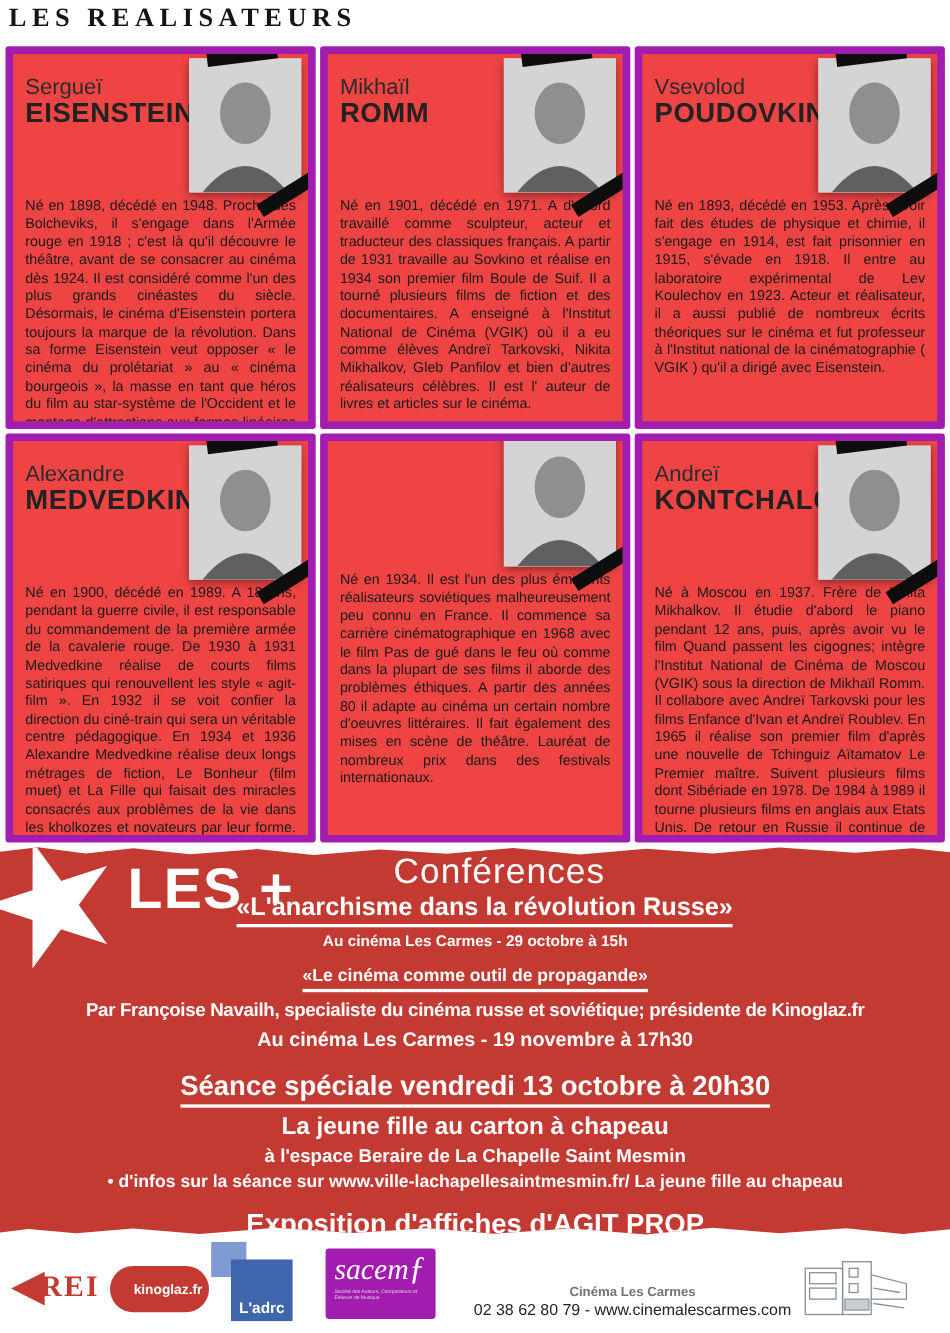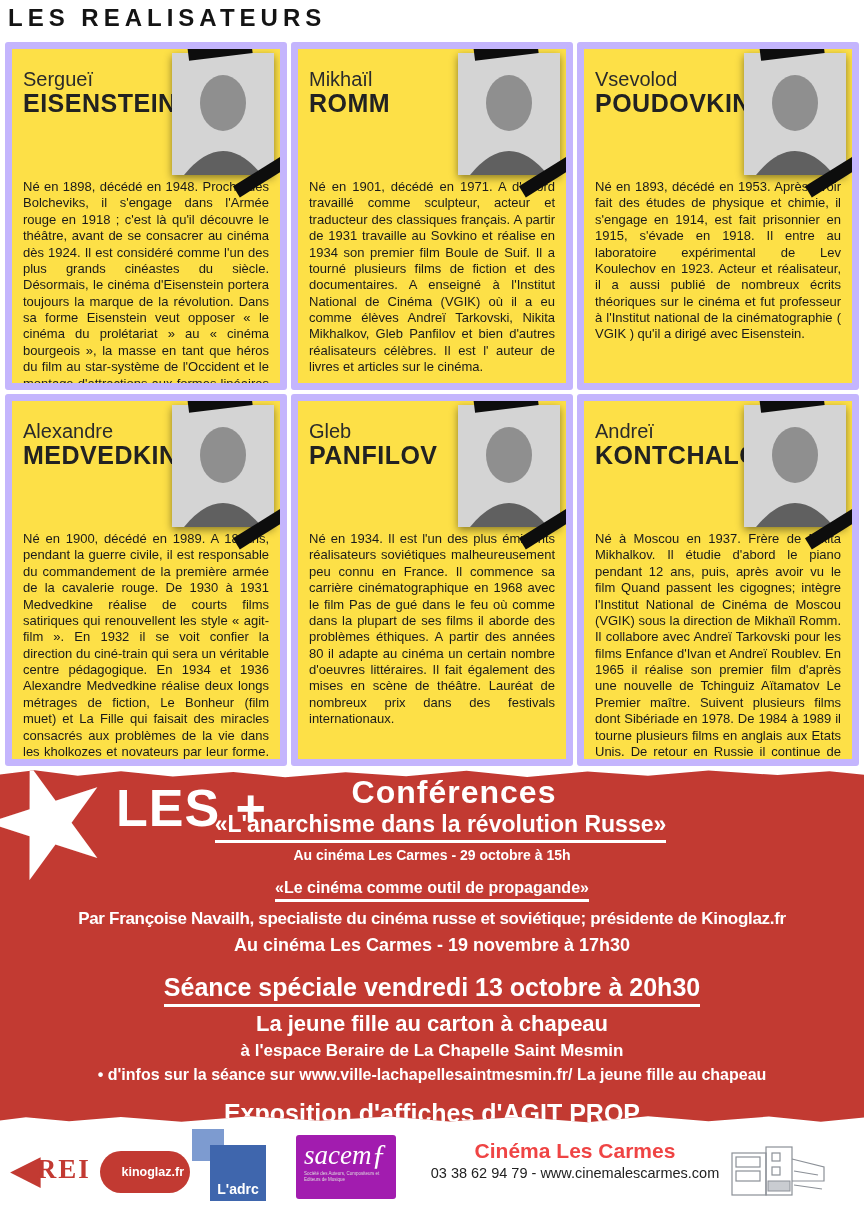--- a/index.html
+++ b/index.html
@@ -4,29 +4,29 @@
 <style>
   html,body{margin:0;padding:0;}
   body{
     width:864px;height:1212px;position:relative;overflow:hidden;
     background:#ffffff;font-family:"Liberation Sans",sans-serif;color:#1c1c1c;
   }
   
   .page-title{
     position:absolute;top:4px;left:8px;
     font-size:24px;font-weight:900;letter-spacing:5px;color:#141414;
-    font-family:Liberation Sans, sans-serif;
+    font-family:Liberation Serif, serif;
   }
   
   .cards{
     position:absolute;top:42px;left:5px;width:854px;height:724px;
     display:grid;grid-template-columns:1fr 1fr 1fr;grid-template-rows:348px 372px;gap:4px;
   }
   .card{
-    position:relative;background:#fde047;border:7px solid #c4b5fd;border-radius:3px;
+    position:relative;background:#ef4444;border:7px solid #a21caf;border-radius:3px;
     padding:8px 11px;overflow:hidden;
   }
   .card-head{position:relative;height:102px;}
   .name-block{margin-top:12px;}
   .first-name{font-size:20px;color:#2b2b2b;line-height:1.05;}
   .last-name{font-size:25px;font-weight:800;color:#222;letter-spacing:.5px;white-space:nowrap;line-height:1.1;}
   .photo{
     position:absolute;top:-16px;right:-5px;width:102px;height:122px;
     background:linear-gradient(135deg,#e8e8e8,#bdbdbd);
     box-shadow:0 3px 8px rgba(0,0,0,.45);z-index:2;
@@ -39,21 +39,21 @@
   }
   
   .banner{
     position:absolute;top:768px;left:0;width:864px;height:356px;
     background:#c23a32;color:#fff;
     clip-path:polygon(0% 1.8%,4% .6%,9% 2.2%,14% .9%,20% 2.4%,27% 1.1%,33% 2.6%,40% 1.2%,47% 2.3%,54% .8%,61% 2.5%,68% 1%,75% 2.2%,82% .7%,90% 2%,96% .9%,100% 1.9%,100% 98.2%,95% 99.4%,89% 97.9%,82% 99.2%,75% 97.8%,68% 99.5%,60% 98%,52% 99.3%,45% 97.9%,37% 99.1%,29% 97.8%,21% 99.4%,14% 98%,8% 99.2%,3% 98.1%,0% 99%);
   }
   .star{position:absolute;left:-20px;top:-24px;font-size:150px;color:#fff;transform:rotate(-18deg);line-height:1;}
   .les-plus{position:absolute;left:116px;top:10px;font-size:52px;font-weight:900;letter-spacing:1px;}
   .banner-text{position:relative;padding-top:6px;text-align:center;}
-  .b-title1{font-size:32px;font-weight:700;letter-spacing:1px;padding-left:44px;}
+  .b-title1{font-size:32px;font-weight:400;letter-spacing:1px;padding-left:44px;}
   .b-underline{display:inline-block;border-bottom:3px solid #fff;padding-bottom:2px;}
   .b-h2{font-size:23px;font-weight:800;margin-top:0;padding-left:17px;}
   .b-sub{font-size:14px;font-weight:700;margin-top:4px;}
   .b-h2b{font-size:16px;font-weight:700;margin-top:16px;}
   .b-speaker{font-size:17px;font-weight:700;margin-top:7px;letter-spacing:-.3px;}
   .b-sub2{font-size:18px;font-weight:700;margin-top:6px;}
   .b-h3{font-size:25px;font-weight:800;margin-top:17px;}
   .b-film{font-size:22px;font-weight:800;margin-top:4px;}
   .b-place{font-size:17px;font-weight:700;margin-top:4px;}
   .b-info{font-size:16px;font-weight:700;margin-top:5px;}
@@ -72,21 +72,21 @@
   .kg-label{color:#fff;font-size:12.5px;font-weight:700;text-align:center;line-height:1;}
   .adrc{position:absolute;left:192px;top:2px;width:78px;height:80px;}
   .adrc-sq-light{position:absolute;left:0;top:0;width:32px;height:32px;background:#7d9bd0;}
   .adrc-sq-dark{position:absolute;left:18px;top:16px;width:56px;height:56px;background:#3f66ad;}
   .adrc-label{position:absolute;left:0;bottom:4px;width:100%;text-align:center;color:#fff;font-size:14px;font-weight:700;}
   .sacem{position:absolute;left:296px;top:8px;width:100px;height:64px;background:#a21caf;border-radius:3px;color:#fff;padding:4px 8px;box-sizing:border-box;}
   .sacem-word{font-family:"Liberation Serif",serif;font-style:italic;font-size:27px;line-height:1;}
   .sacem-f{font-size:30px;font-style:italic;}
   .sacem-sub{font-size:4.5px;line-height:1.3;margin-top:2px;color:#ddd;}
   .cinema-block{position:absolute;left:420px;top:12px;width:310px;text-align:center;}
-  .cinema-name{font-size:21px;font-weight:800;color:#ef4444;}
+  .cinema-name{font-size:12px;font-weight:800;color:#737373;margin-top:28px;}
   .cinema-address{font-size:14.5px;margin-top:2px;color:#222;}
   .cinema-contact{font-size:14.5px;margin-top:2px;color:#222;}
   .building{position:absolute;left:730px;top:14px;width:96px;height:58px;}
 </style>
 </head>
 <body>
 
 <div class="page-title">LES REALISATEURS</div>
 
 <div class="cards">
@@ -170,24 +170,20 @@
   <div class="card">
     <div class="card-head">
       <div class="photo">
         <div class="tape-a"></div>
         <div class="tape-b"></div>
         <svg width="102" height="122" viewBox="0 0 102 122">
             <rect width="102" height="122" fill="#d4d4d4"></rect>
             <ellipse cx="51" cy="50" rx="23" ry="28" fill="#8f8f8f"></ellipse>
             <path d="M12 122 Q51 74 90 122 Z" fill="#606060"></path>
           </svg>
-      </div>
-      <div class="name-block">
-        <div class="first-name">Gleb</div>
-        <div class="last-name">PANFILOV</div>
       </div>
     </div>
     <div class="bio">Né en 1934. Il est l'un des plus éminents réalisateurs soviétiques malheureusement peu connu en France. Il commence sa carrière cinématographique en 1968 avec le film Pas de gué dans le feu où comme dans la plupart de ses films il aborde des problèmes éthiques. A partir des années 80 il adapte au cinéma un certain nombre d'oeuvres littéraires. Il fait également des mises en scène de théâtre. Lauréat de nombreux prix dans des festivals internationaux.</div>
   </div>
 
   <div class="card">
     <div class="card-head">
       <div class="photo">
         <div class="tape-a"></div>
         <div class="tape-b"></div>
@@ -241,21 +237,21 @@
     <div class="adrc-sq-dark">
       <div class="adrc-label">L'adrc</div>
     </div>
   </div>
   <div class="sacem">
     <div class="sacem-word"><span>sacem</span><span class="sacem-f">ƒ</span></div>
     <div class="sacem-sub">Société des Auteurs, Compositeurs et Editeurs de Musique</div>
   </div>
   <div class="cinema-block">
     <div class="cinema-name">Cinéma Les Carmes</div>
-    <div class="cinema-contact">03 38 62 94 79 - www.cinemalescarmes.com</div>
+    <div class="cinema-contact">02 38 62 80 79 - www.cinemalescarmes.com</div>
   </div>
   <div class="building">
     <svg width="96" height="58" viewBox="0 0 96 58">
       <g fill="none" stroke="#8b9097" stroke-width="1.2">
         <rect x="2" y="12" width="34" height="42"></rect>
         <rect x="36" y="6" width="26" height="48"></rect>
         <path d="M62 18 L94 26 L94 40 L62 40"></path>
         <rect x="6" y="16" width="24" height="10"></rect>
         <rect x="6" y="30" width="24" height="10"></rect>
         <rect x="42" y="12" width="8" height="8"></rect>

